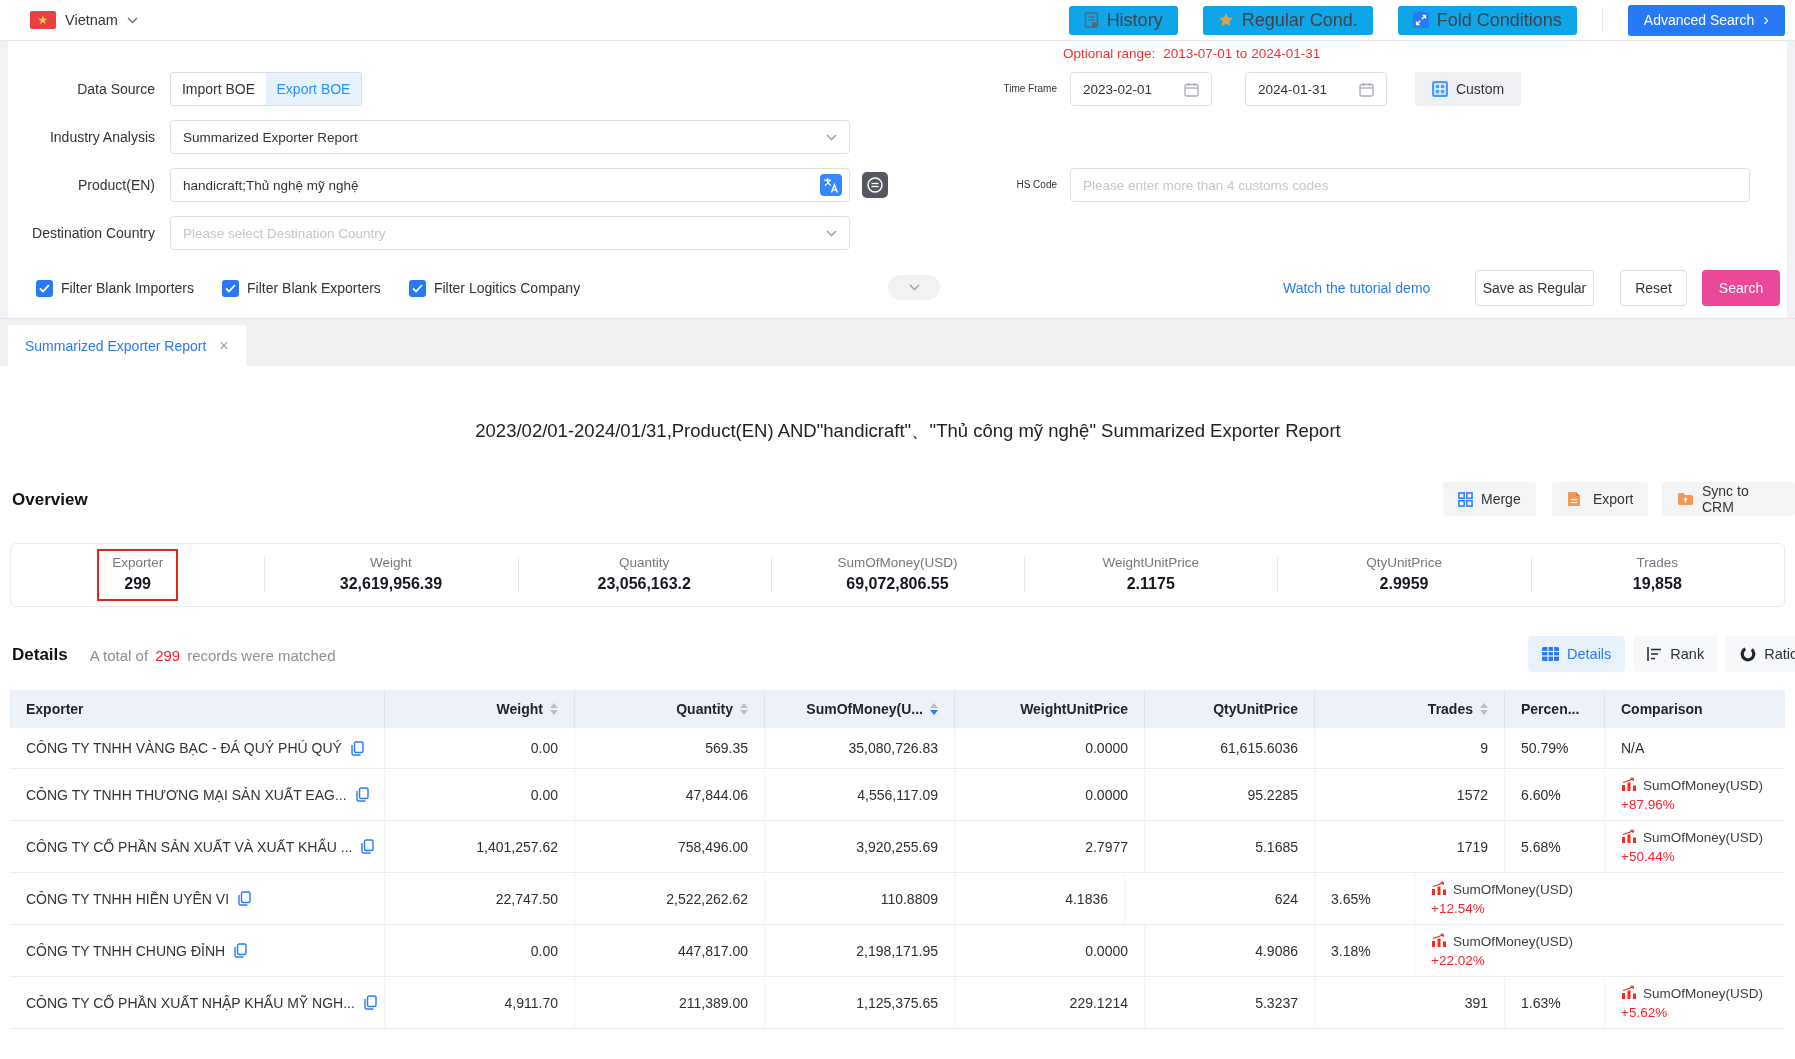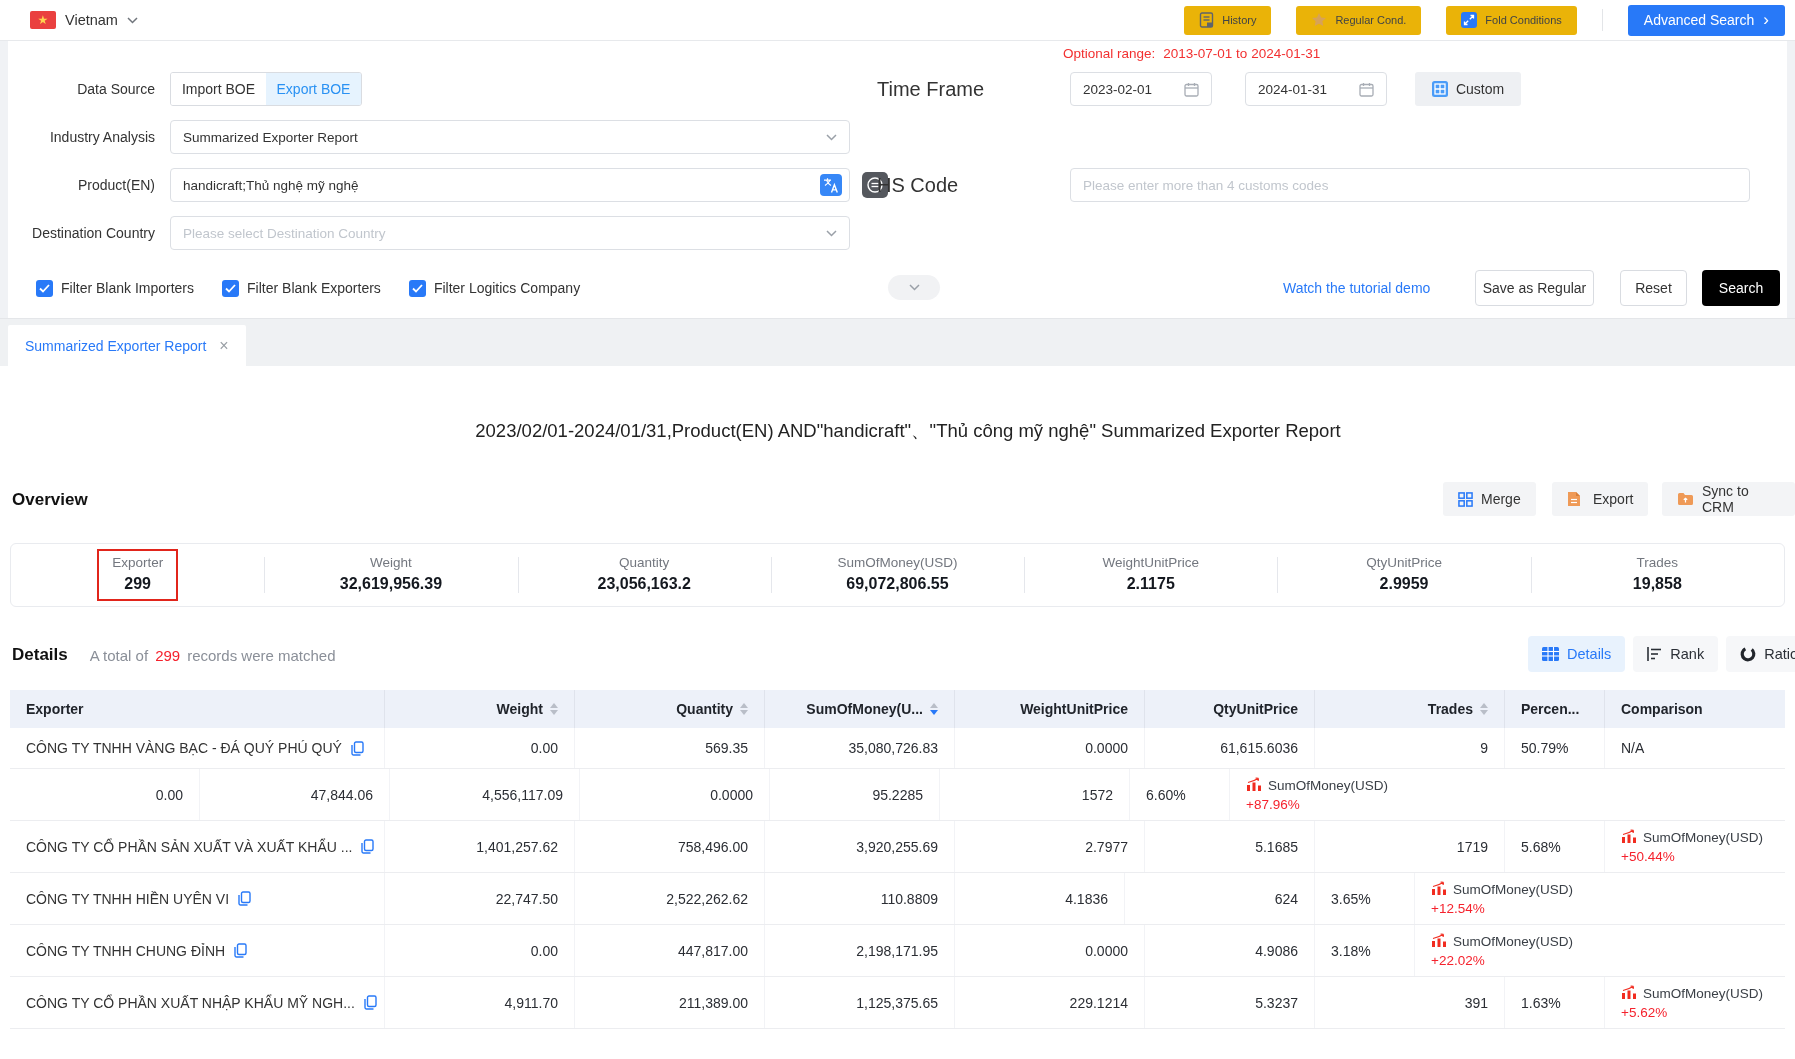--- a/index.html
+++ b/index.html
@@ -9,34 +9,34 @@
     font-family:"Liberation Sans","DejaVu Sans",sans-serif; font-size:14px; color:#333;
   }
   
   .topbar { position:absolute; top:0; left:0; width:100%; height:41px; background:#fff;
     border-bottom:1px solid #e7e9ec; display:flex; align-items:center; z-index:6; }
   .country-sel { display:flex; align-items:center; gap:9px; margin-left:30px; cursor:pointer; }
   .flag { width:26px; height:18px; background:#ea403f; border-radius:2px; display:flex;
     align-items:center; justify-content:center; color:#ffd34f; font-size:12px; line-height:1; }
   .country-name { font-size:14.5px; color:#333; }
   .topbar-right { margin-left:auto; display:flex; align-items:center; gap:25px; margin-right:10px; }
-  .tb-btn { height:29px; padding:0 15px; background:#eab308; border-radius:3px; display:flex;
-    align-items:center; gap:8px; font-size:11px; color:#404347; cursor:pointer; white-space:nowrap; }
+  .tb-btn { height:29px; padding:0 15px; background:#0ea5e9; border-radius:3px; display:flex;
+    align-items:center; gap:8px; font-size:18px; color:#404347; cursor:pointer; white-space:nowrap; }
   .tb-divider { width:1px; height:22px; background:#e3e5e8; }
   .adv-btn { height:31px; padding:0 16px; background:#2879f8; border-radius:3px; display:flex;
     align-items:center; gap:9px; color:#fff; font-size:14px; cursor:pointer; }
   .adv-chevron { font-size:17px; line-height:1; margin-top:-2px; }
   
   .form-section { position:absolute; top:41px; left:0; width:1795px; height:277px; background:#fff; }
   .edge-strip { position:absolute; top:0; width:8px; height:100%; background:#f0f2f5; }
   .edge-strip.right { right:0; } .edge-strip.left { left:0; }
   .optional-range { position:absolute; left:1063px; top:5px; font-size:13.5px; color:#f23030; }
   .optional-range .val { margin-left:8px; }
   .flabel { position:absolute; left:0; width:155px; text-align:right; line-height:34px; font-size:14px; color:#333; }
-  .flabel-r { position:absolute; left:877px; width:180px; text-align:left; line-height:34px; font-size:20px; color:#333; }
+  .flabel-r { position:absolute; left:877px; width:180px; text-align:right; line-height:34px; font-size:10px; color:#333; }
   .toggle { position:absolute; left:170px; top:31px; display:flex; border:1px solid #d9dce1; border-radius:3px; overflow:hidden; height:34px; }
   .tg-opt { width:95px; display:flex; align-items:center; justify-content:center; font-size:14px; cursor:pointer; background:#fff; color:#333; }
   .tg-opt.sel { background:#e6f3fe; color:#2991f3; }
   .fld { position:absolute; height:34px; border:1px solid #dcdfe4; border-radius:4px; background:#fff;
     display:flex; align-items:center; justify-content:space-between; padding:0 12px; font-size:13.5px; color:#333; cursor:pointer; }
   .placeholder { color:#c1c6cd; }
   .sel-industry { left:170px; top:79px; width:680px; }
   .inp-product  { left:170px; top:127px; width:680px; padding-right:40px; }
   .sel-dest     { left:170px; top:175px; width:680px; }
   .inp-hs       { left:1070px; top:127px; width:680px; }
@@ -50,21 +50,21 @@
   .cb-item { display:flex; align-items:center; gap:8px; cursor:pointer; }
   .cbx { width:17px; height:17px; background:#2879f8; border-radius:3px; display:flex; align-items:center; justify-content:center; }
   .cb-label { font-size:14px; color:#333; }
   .expand-pill { position:absolute; left:888px; top:234px; width:52px; height:25px; background:#f1f2f4;
     border-radius:13px; display:flex; align-items:center; justify-content:center; cursor:pointer; }
   .tutorial { position:absolute; left:1283px; top:229px; line-height:36px; color:#2879f8; font-size:14px; cursor:pointer; }
   .btn-plain { position:absolute; top:229px; height:36px; background:#fff; border:1px solid #d9dce1; border-radius:4px;
     display:flex; align-items:center; justify-content:center; font-size:14px; color:#333; cursor:pointer; }
   .btn-save { left:1475px; width:119px; }
   .btn-reset { left:1620px; width:67px; }
-  .btn-search { position:absolute; left:1702px; top:229px; width:78px; height:36px; background:#000000;
+  .btn-search { position:absolute; left:1702px; top:229px; width:78px; height:36px; background:#ec4899;
     border-radius:4px; display:flex; align-items:center; justify-content:center; color:#fff; font-size:14px; cursor:pointer; }
   
   .tabbar { position:absolute; top:318px; left:0; width:100%; height:48px; background:#eff1f3; border-top:1px solid #e4e6e9; }
   .tab { position:absolute; left:8px; top:6px; height:42px; background:#fff; border-radius:2px 2px 0 0;
     display:flex; align-items:center; gap:13px; padding:0 17px; font-size:14px; color:#2879f8; cursor:pointer; }
   .tab-close { color:#9aa0a6; font-size:16px; line-height:1; cursor:pointer; }
   
   .content { position:absolute; top:366px; left:0; width:100%; height:693px; background:#fff; }
   .report-title { position:absolute; top:52px; left:0; width:100%; text-align:center; font-size:18.5px; color:#222;padding-left:21px; }
   .sec-heading { position:absolute; left:12px; top:124px; font-size:17px; font-weight:bold; color:#111; }
@@ -459,20 +459,27 @@
             <div class="td num right" style="width: 190px;">35,080,726.83</div>
             <div class="td num right" style="width: 190px;">0.0000</div>
             <div class="td num right" style="width: 170px;">61,615.6036</div>
             <div class="td num right" style="width: 190px;">9</div>
             <div class="td pct" style="width: 100px;">50.79%</div>
             <div class="td cmp" style="width: 180px;">
               <span>N/A</span>
             </div>
           </div>
           <div class="tr">
+            <div class="td exp" style="width: 375px;">
+              <span class="exp-name">CÔNG TY TNHH THƯƠNG MẠI SẢN XUẤT EAG...</span>
+              <span class="copy"><svg width="13" height="15" viewBox="0 0 13 15">
+                  <rect x="3.5" y="1" width="8.5" height="10.5" rx="1.5" fill="none" stroke="#2879f8" stroke-width="1.4"></rect>
+                  <path d="M9.5 14H2.5A1.5 1.5 0 0 1 1 12.5V4" fill="none" stroke="#2879f8" stroke-width="1.4"></path>
+                </svg></span>
+            </div>
             <div class="td num right" style="width: 190px;">0.00</div>
             <div class="td num right" style="width: 190px;">47,844.06</div>
             <div class="td num right" style="width: 190px;">4,556,117.09</div>
             <div class="td num right" style="width: 190px;">0.0000</div>
             <div class="td num right" style="width: 170px;">95.2285</div>
             <div class="td num right" style="width: 190px;">1572</div>
             <div class="td pct" style="width: 100px;">6.60%</div>
             <div class="td cmp" style="width: 180px;">
               <div class="cmp-line1">
                 <span class="cmp-ic"><svg width="16" height="14" viewBox="0 0 16 14">

